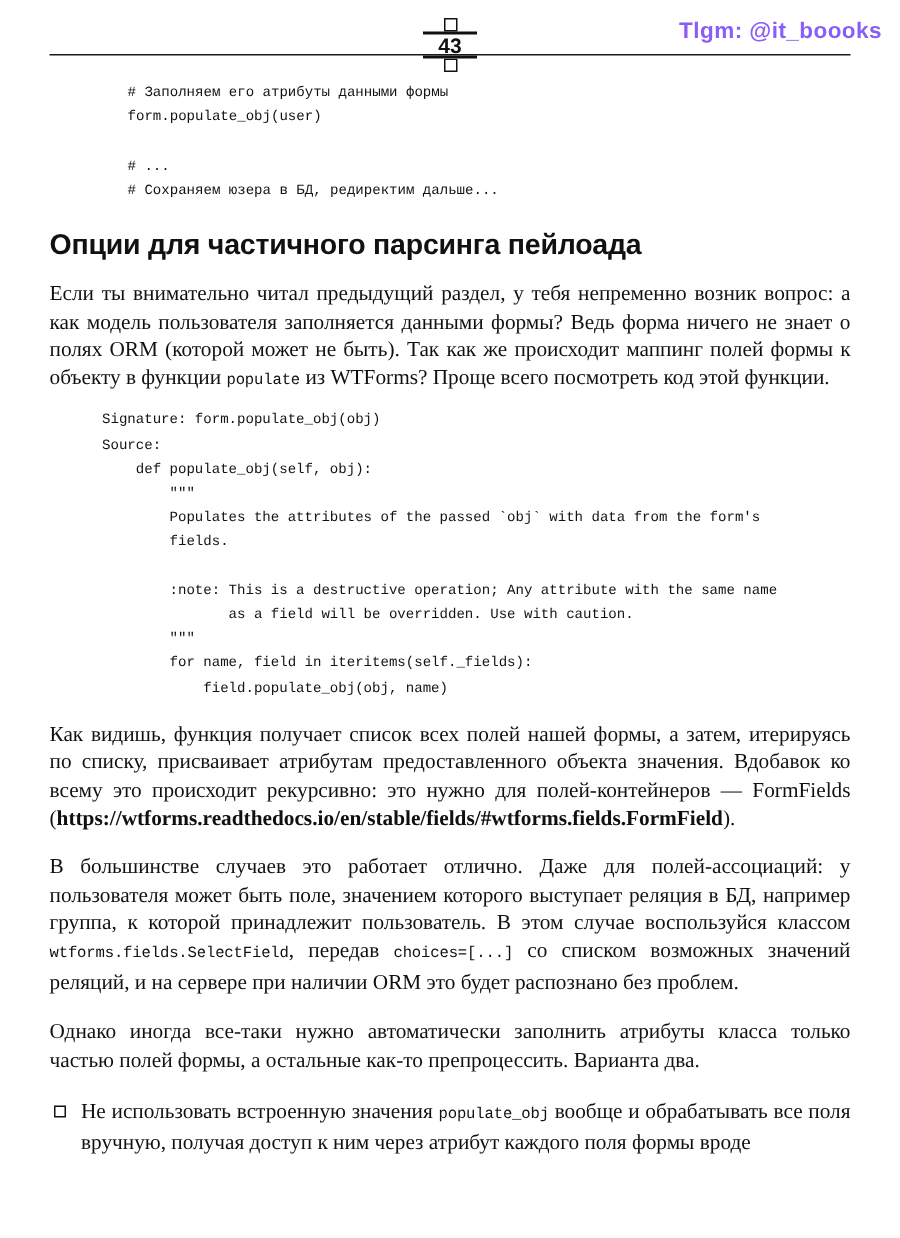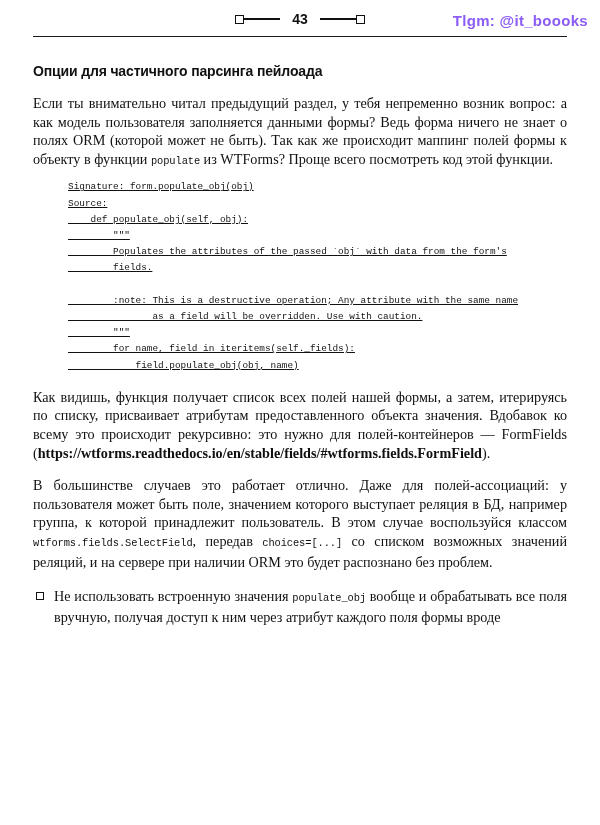--- a/index.html
+++ b/index.html
@@ -41,20 +41,21 @@
   }
   .folio {
     position: absolute;
     left: 0;
     right: 0;
     top: 12px;
     display: flex;
     align-items: center;
     justify-content: center;
     gap: 0;
+    flex-direction: column;
   }
   .folio-sq {
     width: 9px;
     height: 9px;
     border: 1.6px solid #111;
     background: #fff;
     box-sizing: border-box;
   }
   .folio-rule {
     width: 36px;
@@ -93,21 +94,20 @@
     white-space: pre;
     margin: 0;
   }
   .code-block-1 {
     margin-top: 12px;
     padding-left: 52px;
   }
   .code-block-2 {
     margin-top: 9px;
     padding-left: 35px;
-    text-decoration: underline;
   }
 
   
   p.body {
     font-size: 14.2px;
     line-height: 18.6px;
     text-align: justify;
     margin: 0;
     text-indent: 0;
     hyphens: none;
@@ -122,21 +122,21 @@
     letter-spacing: -0.1px;
   }
   .link-bold {
     font-weight: bold;
     margin-top: 45px;
   }
 
   
   h2.section {
     font-family: "Liberation Sans", sans-serif;
-    font-size: 14px;
+    font-size: 19px;
     font-weight: bold;
     color: #111;
     margin: 19px 0 0 0;
     line-height: 20px;
     letter-spacing: -0.15px;
   }
 
   
   ul.squares {
     list-style: none;
@@ -175,20 +175,25 @@
       <span class="folio-rule"></span>
       <span class="folio-num">43</span>
       <span class="folio-rule"></span>
       <span class="folio-sq"></span>
     </div>
     <div class="header-line"></div>
   </div>
 
   <div class="content">
 
+    <pre class="code code-block-1"># Заполняем его атрибуты данными формы
+form.populate_obj(user)
+
+# ...
+# Сохраняем юзера в БД, редиректим дальше...</pre>
 
 
     <h2 class="section">Опции для частичного парсинга пейлоада</h2>
 
     <p class="body gap-a"><span>Если ты внимательно читал предыдущий раздел, у тебя непременно возник вопрос: а как модель пользователя заполняется данными формы? Ведь форма ничего не знает о полях ORM (которой может не быть). Так как же происходит маппинг полей формы к объекту в функции </span><code class="inline">populate</code><span> из WTForms? Проще всего посмотреть код этой функции.</span></p>
 
     <pre class="code code-block-2">Signature: form.populate_obj(obj)
 Source:
     def populate_obj(self, obj):
         """
@@ -198,20 +203,21 @@
         :note: This is a destructive operation; Any attribute with the same name
                as a field will be overridden. Use with caution.
         """
         for name, field in iteritems(self._fields):
             field.populate_obj(obj, name)</pre>
 
     <p class="body gap-b"><span>Как видишь, функция получает список всех полей нашей формы, а затем, итерируясь по списку, присваивает атрибутам предоставленного объекта значения. Вдобавок ко всему это происходит рекурсивно: это нужно для полей-контейнеров — FormFields (</span><span class="link-bold">https://wtforms.readthedocs.io/en/stable/fields/#wtforms.fields.FormField</span><span>).</span></p>
 
     <p class="body gap-b"><span>В большинстве случаев это работает отлично. Даже для полей-ассоциаций: у пользователя может быть поле, значением которого выступает реляция в БД, например группа, к которой принадлежит пользователь. В этом случае воспользуйся классом </span><code class="inline">wtforms.fields.SelectField</code><span>, передав </span><code class="inline">choices=[...]</code><span> со списком возможных значений реляций, и на сервере при наличии ORM это будет распознано без проблем.</span></p>
 
+    <p class="body gap-c">Однако иногда все-таки нужно автоматически заполнить атрибуты класса только частью полей формы, а остальные как-то препроцессить. Варианта два.</p>
 
     <ul class="squares">
       <li>
         <span class="sqbullet"></span><span>Не использовать встроенную значения </span><code class="inline">populate_obj</code><span> вообще и обрабатывать все поля вручную, получая доступ к ним через атрибут </span><span> каждого поля формы вроде </span>
       </li>
 
     </ul>
 
   </div>
 </div>

